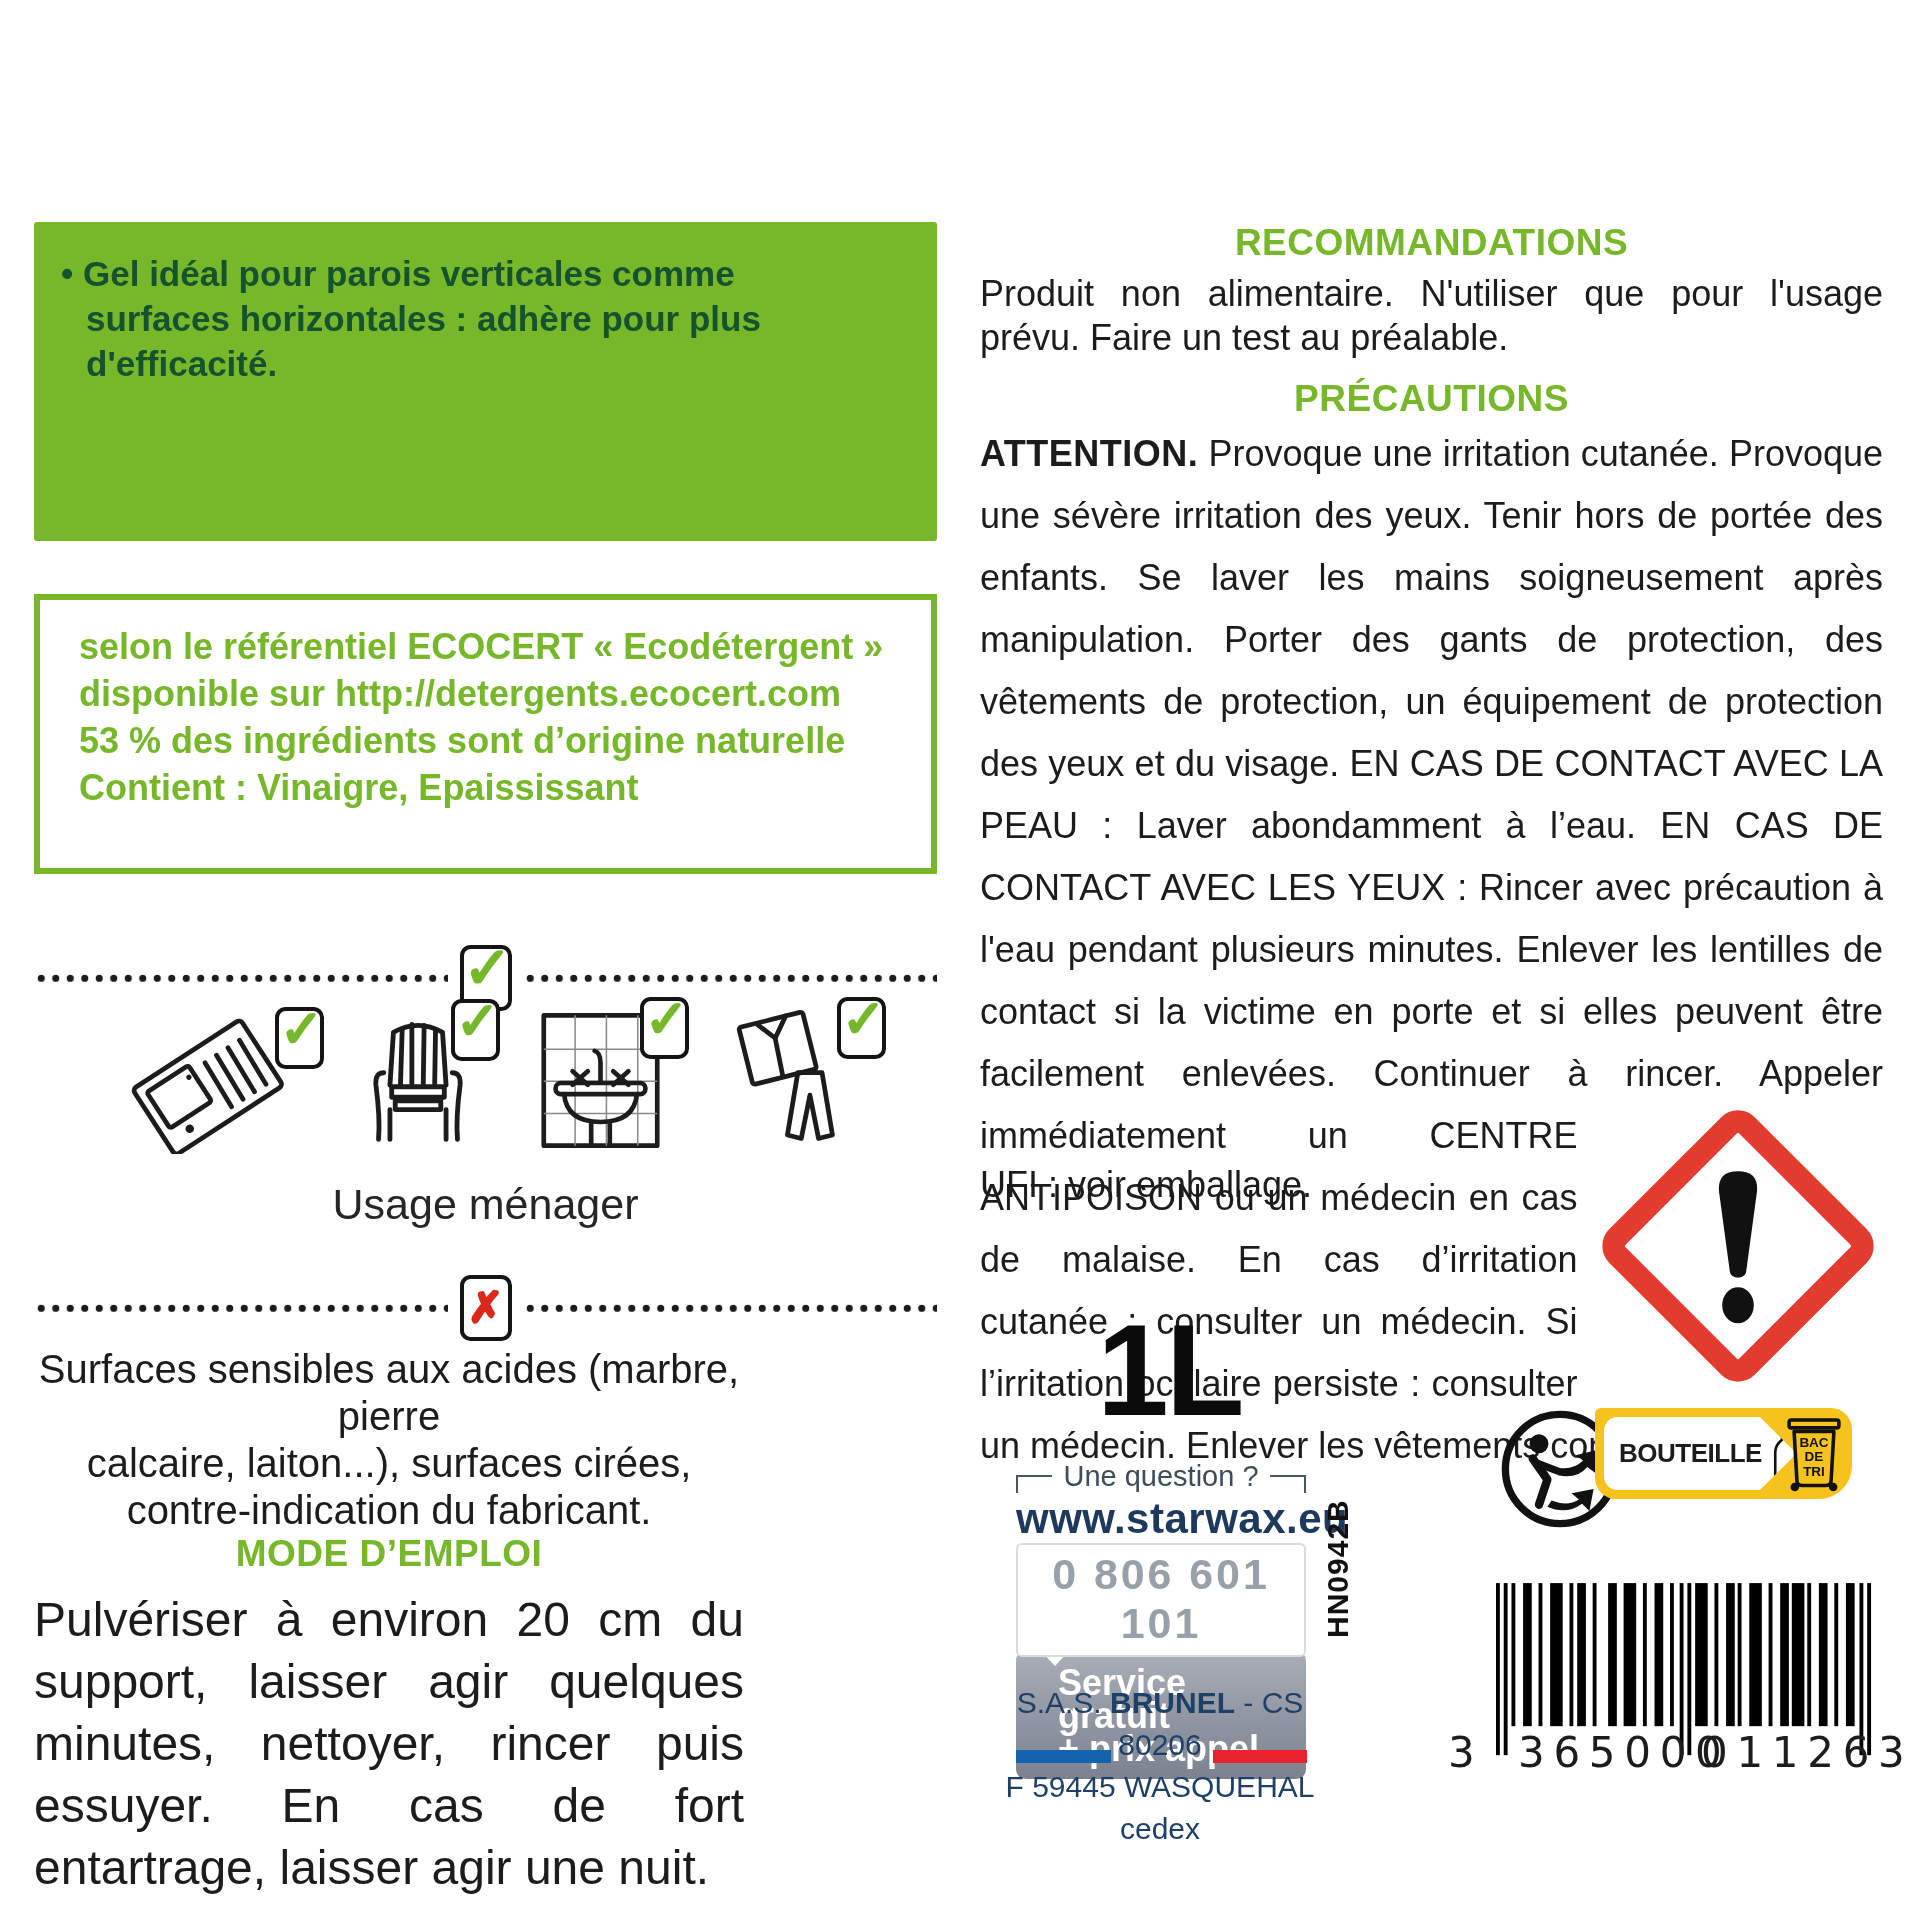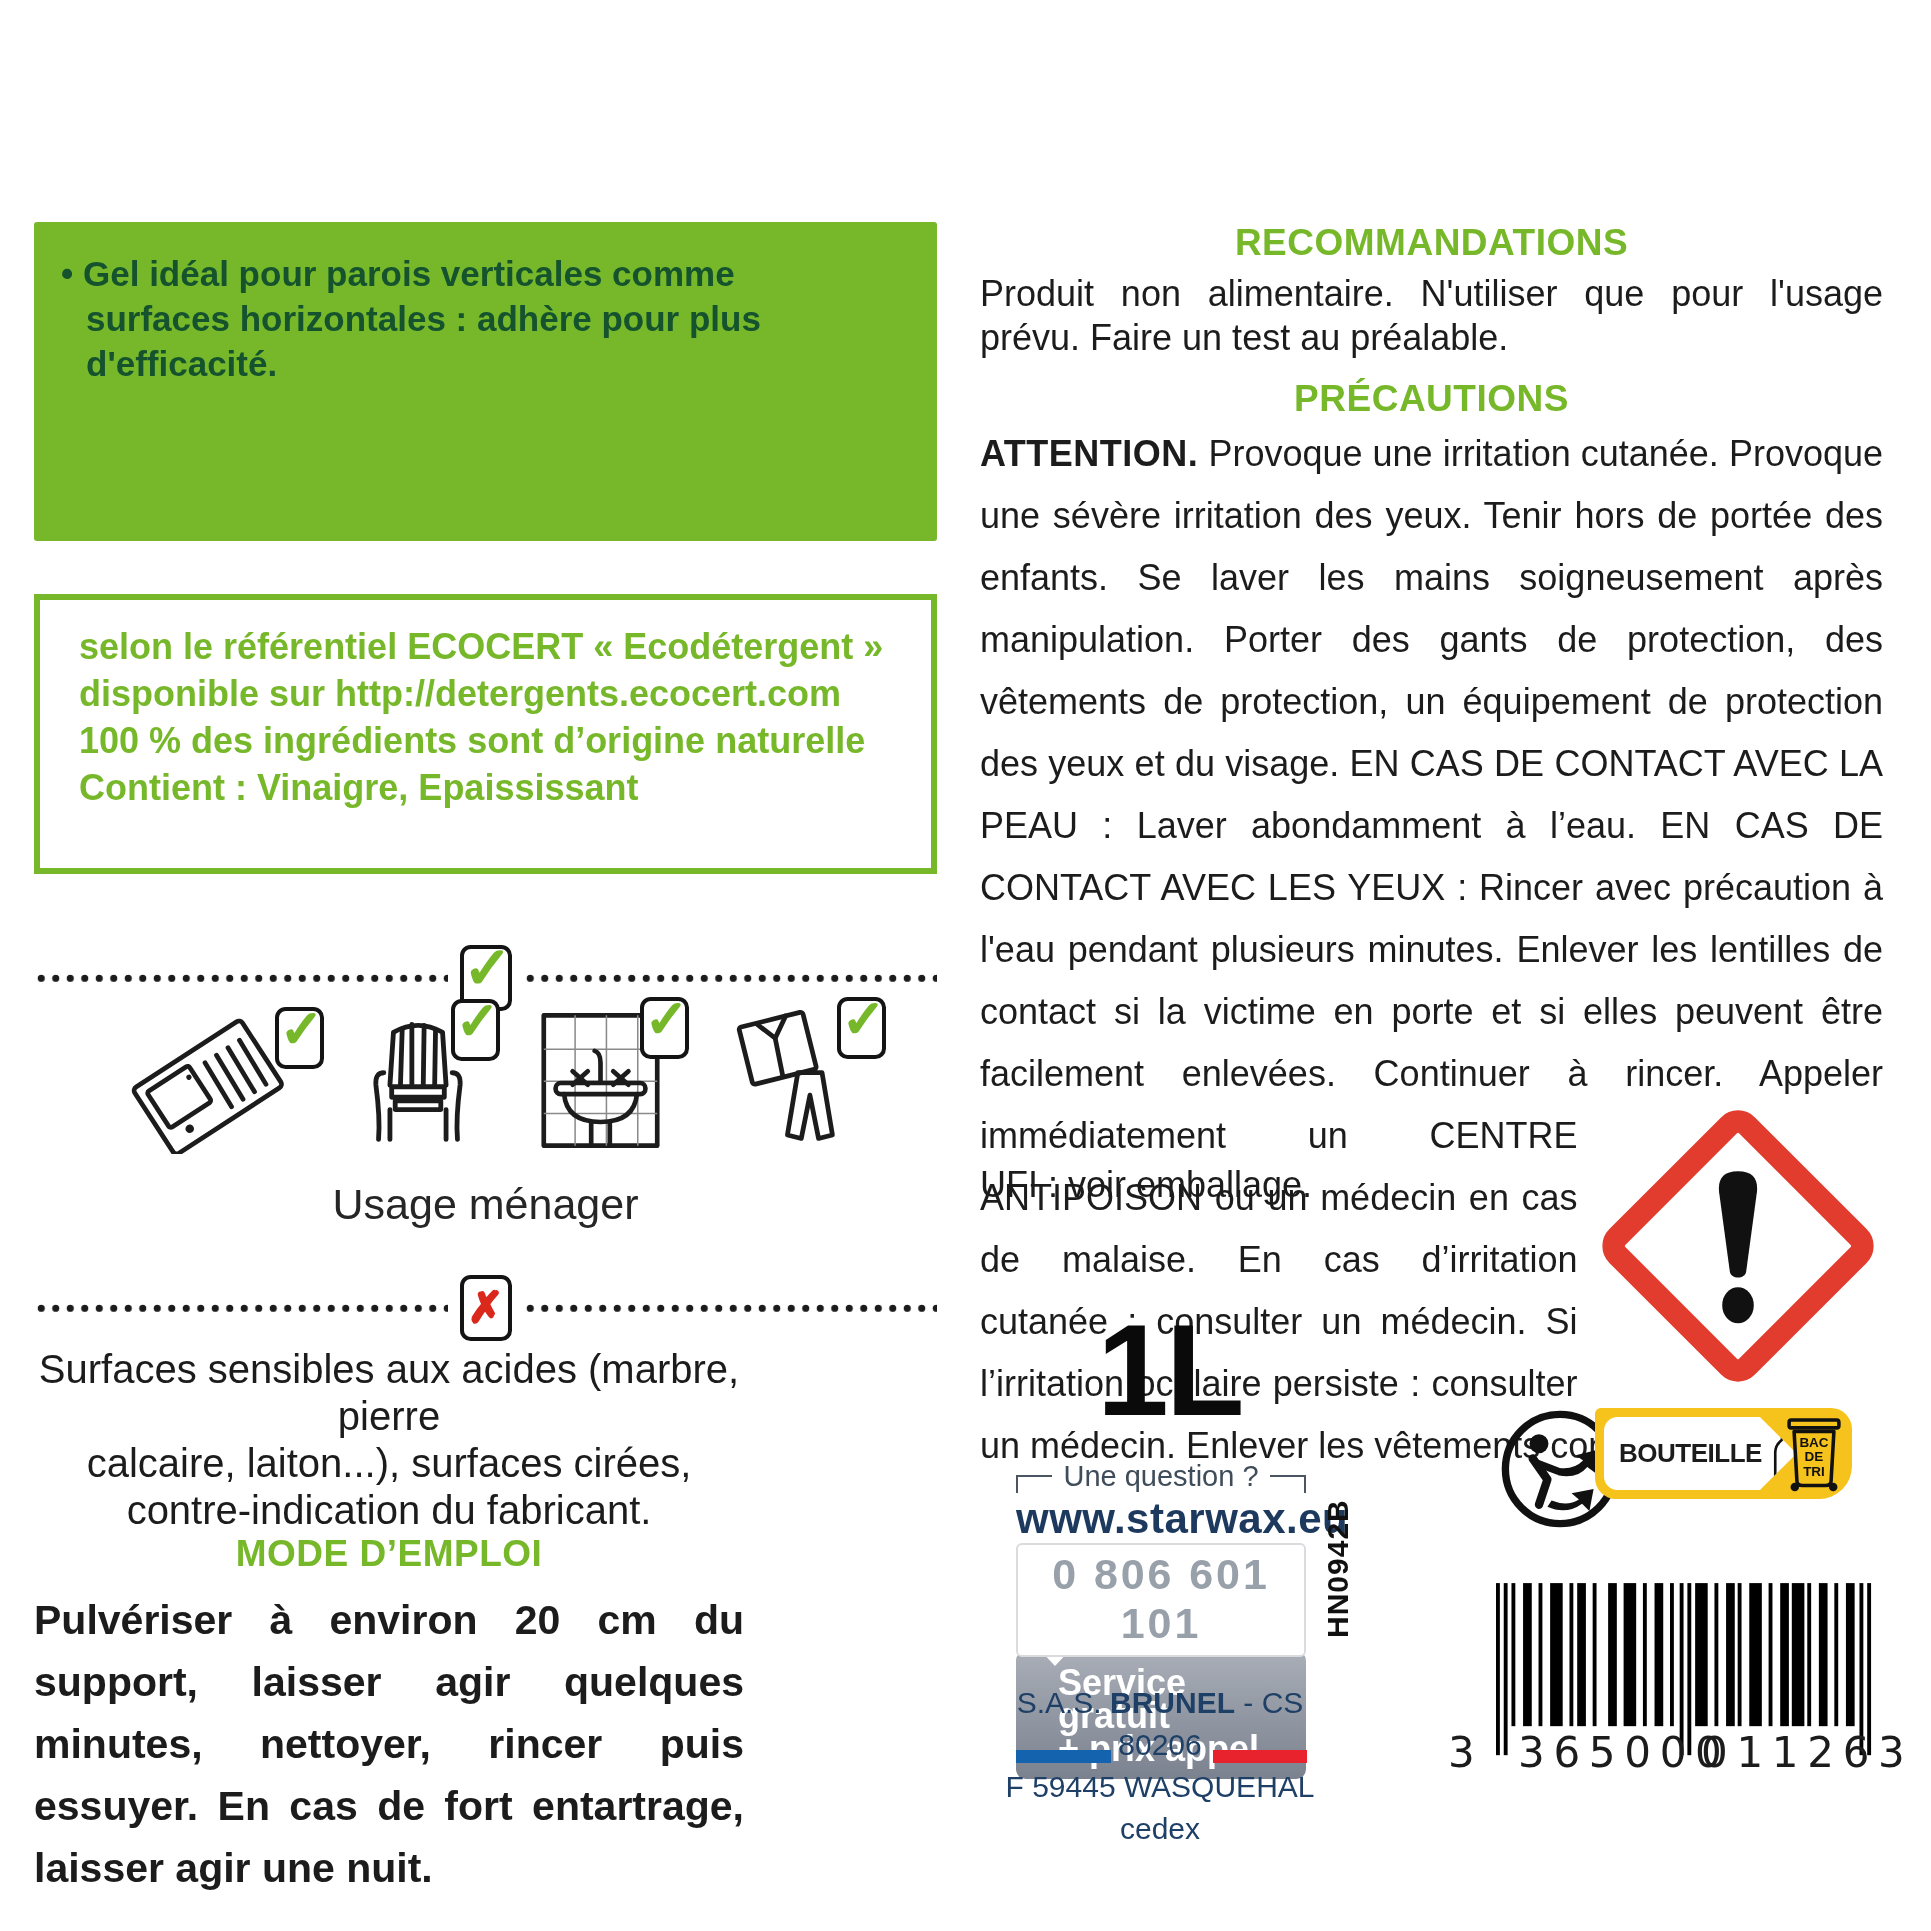--- a/index.html
+++ b/index.html
@@ -47,22 +47,22 @@
   .sicon{position:relative;}
   .sicon .badge{position:absolute;top:-9.7px;right:-25px;margin:0;width:41px;height:54px;border-width:4.8px;}
   .sicon .glyph-check{font-size:52px;margin-top:-19.3px;}
 
   .usage{left:34px;top:1180px;width:903px;text-align:center;font-size:43px;color:#262626;}
 
   .nosuit{left:34px;top:1346px;width:710px;text-align:center;font-size:40px;line-height:47px;color:#1c1c1c;}
 
   .mode-head{left:34px;top:1533px;width:710px;}
   .mode-para{
-    left:34px;top:1589px;width:710px;font-size:41px;line-height:62px;
-    text-align:justify;color:#1c1c1c;font-weight:bold;
+    left:34px;top:1589px;width:710px;font-size:48px;line-height:62px;
+    text-align:justify;color:#1c1c1c;
   }
 
   
   .rec-head{left:980px;top:222px;width:903px;}
   .rec-para{left:980px;top:272px;width:903px;font-size:36px;line-height:44px;text-align:justify;}
   .prec-head{left:980px;top:378px;width:903px;}
   .attn-para{left:980px;top:423px;width:903px;font-size:36px;line-height:62px;text-align:justify;}
   .attn-label{font-weight:800;letter-spacing:0.5px;}
   .ghs-wrap{float:right;width:290px;height:282px;margin:0 0 7.7px 15.4px;}
   .ghs-wrap svg{width:100%;height:100%;display:block;}
@@ -124,21 +124,21 @@
 </head>
 <body>
 
 <div class="abs green-box">
   <p><span>•</span> <span>Gel idéal pour parois verticales comme surfaces horizontales : adhère pour plus d'efficacité.</span></p>
 </div>
 
 <div class="abs cert-box">
   <div>selon le référentiel ECOCERT « Ecodétergent »</div>
   <div>disponible sur http://detergents.ecocert.com</div>
-  <div>100 % des ingrédients sont d’origine naturelle</div>
+  <div>53 % des ingrédients sont d’origine naturelle</div>
   <div>Contient : Vinaigre, Epaississant</div>
 </div>
 
 <div class="abs sep" style="top:944px;">
   <div class="dots"></div>
   <div class="badge">
     <span class="glyph glyph-check">✓</span>
   </div>
   <div class="dots"></div>
 </div>

